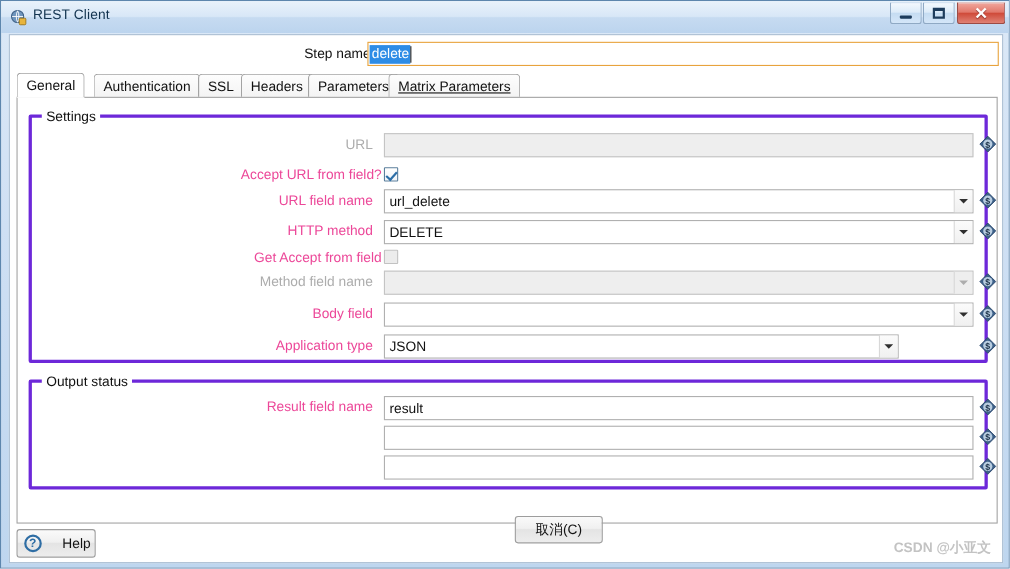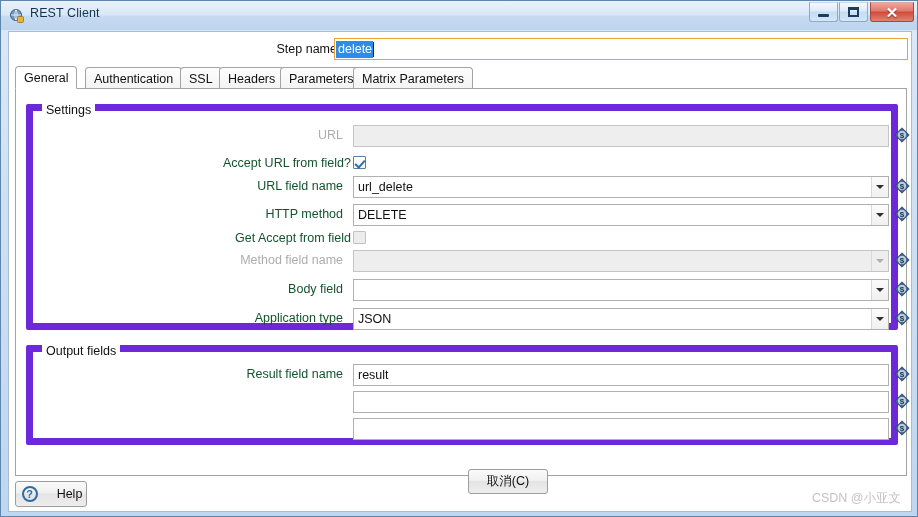--- a/index.html
+++ b/index.html
@@ -129,38 +129,38 @@
   #tabpanel {
     position: absolute; left: 6px; top: 56px;
     width: 892px; height: 388px;
     background: #ffffff;
     border: 1px solid #a3a3a3;
   }
 
   
   .groupbox {
     position: absolute;
-    border: 7px solid #6d28d9;
+    border: 3px solid #6d28d9;
     border-radius: 2px;
   }
   .group-title {
     position: absolute; top: -8px; left: 9px;
     background: #ffffff;
     padding: 0 4px;
     font-size: 12.5px; color: #111;
     white-space: nowrap;
   }
   #group-settings { left: 10px; top: 15px; width: 872px; height: 226px; }
   #group-output   { left: 10px; top: 256px; width: 872px; height: 100px; }
 
   
   .row { position: absolute; height: 22px; }
   .flabel {
     position: absolute; top: 3px;
-    font-size: 12.5px; color: #14532d;
+    font-size: 12.5px; color: #ec4899;
     white-space: nowrap;
     text-align: right;
   }
   .flabel.disabled { color: #adadad; }
 
   .finput {
     position: absolute; top: 0;
     height: 22px;
     border: 1px solid #b0b0b0;
     background: #ffffff;
@@ -242,20 +242,21 @@
     color: #2e6da4; font-size: 11px; font-weight: bold;
     display: flex; align-items: center; justify-content: center;
     line-height: 1;
   }
 
   
   #watermark {
     position: absolute; right: 10px; bottom: 4px;
     font-size: 12.5px; color: #c3c3c3;
     white-space: nowrap;
+    font-weight: bold;
   }
 </style>
 </head>
 <body>
 
 <div id="window">
 
   <div id="titlebar">
     <svg id="title-icon" viewBox="0 0 16 16">
       <circle cx="7" cy="7" r="5.5" fill="#6f95bd" stroke="#3c5f85" stroke-width="1"></circle>
@@ -290,21 +291,21 @@
         <span id="stepname-caret"></span>
       </div>
     </div>
 
     <div id="tabstrip">
       <div class="tab active" style="left:0px;top:-1px;"><span>General</span></div>
       <div class="tab" style="left:70px;"><span>Authentication</span></div>
       <div class="tab" style="left:165px;"><span>SSL</span></div>
       <div class="tab" style="left:204px;"><span>Headers</span></div>
       <div class="tab" style="left:265px;"><span>Parameters</span></div>
-      <div class="tab" style="left:338px;"><span>Matrix Parameters</span></div>
+      <div class="tab" style="left:338px;text-decoration:underline;"><span>Matrix Parameters</span></div>
     </div>
 
     <div id="tabpanel">
 
       <div class="groupbox" id="group-settings">
         <div class="group-title">Settings</div>
 
         <div class="row" style="left:0; top:14px; width:872px;">
           <div class="flabel disabled" style="right:562px;">URL</div>
           <div class="finput disabled" style="left:320px; width:536px;"></div>
@@ -380,36 +381,36 @@
           </div>
           <svg class="varicon" style="left:861px;" viewBox="0 0 16 16">
             <polygon points="8,0.8 15.2,8 8,15.2 0.8,8" fill="#3c6089" stroke="#2a466a" stroke-width=".8"></polygon>
             <circle cx="8" cy="8" r="4.2" fill="#b9cde0"></circle>
             <text x="8" y="11.3" font-size="8" font-weight="bold" text-anchor="middle" fill="#23394f" font-family="Liberation Sans, sans-serif">$</text>
           </svg>
         </div>
 
         <div class="row" style="left:0; top:197px; width:872px;">
           <div class="flabel" style="right:562px;">Application type</div>
-          <div class="combo" style="left:320px; width:536px;">
+          <div class="combo" style="left:320px; width:468px;">
             <div class="cbox">JSON</div>
             <div class="arrowbtn">
                 <div class="caret-dn"></div>
               </div>
           </div>
           <svg class="varicon" style="left:861px;" viewBox="0 0 16 16">
             <polygon points="8,0.8 15.2,8 8,15.2 0.8,8" fill="#3c6089" stroke="#2a466a" stroke-width=".8"></polygon>
             <circle cx="8" cy="8" r="4.2" fill="#b9cde0"></circle>
             <text x="8" y="11.3" font-size="8" font-weight="bold" text-anchor="middle" fill="#23394f" font-family="Liberation Sans, sans-serif">$</text>
           </svg>
         </div>
       </div>
 
       <div class="groupbox" id="group-output">
-        <div class="group-title">Output fields</div>
+        <div class="group-title">Output status</div>
 
         <div class="row" style="left:0; top:12px; width:872px;">
           <div class="flabel" style="right:562px;">Result field name</div>
           <div class="finput" style="left:320px; width:536px;">result</div>
           <svg class="varicon" style="left:861px;" viewBox="0 0 16 16">
             <polygon points="8,0.8 15.2,8 8,15.2 0.8,8" fill="#3c6089" stroke="#2a466a" stroke-width=".8"></polygon>
             <circle cx="8" cy="8" r="4.2" fill="#b9cde0"></circle>
             <text x="8" y="11.3" font-size="8" font-weight="bold" text-anchor="middle" fill="#23394f" font-family="Liberation Sans, sans-serif">$</text>
           </svg>
         </div>

